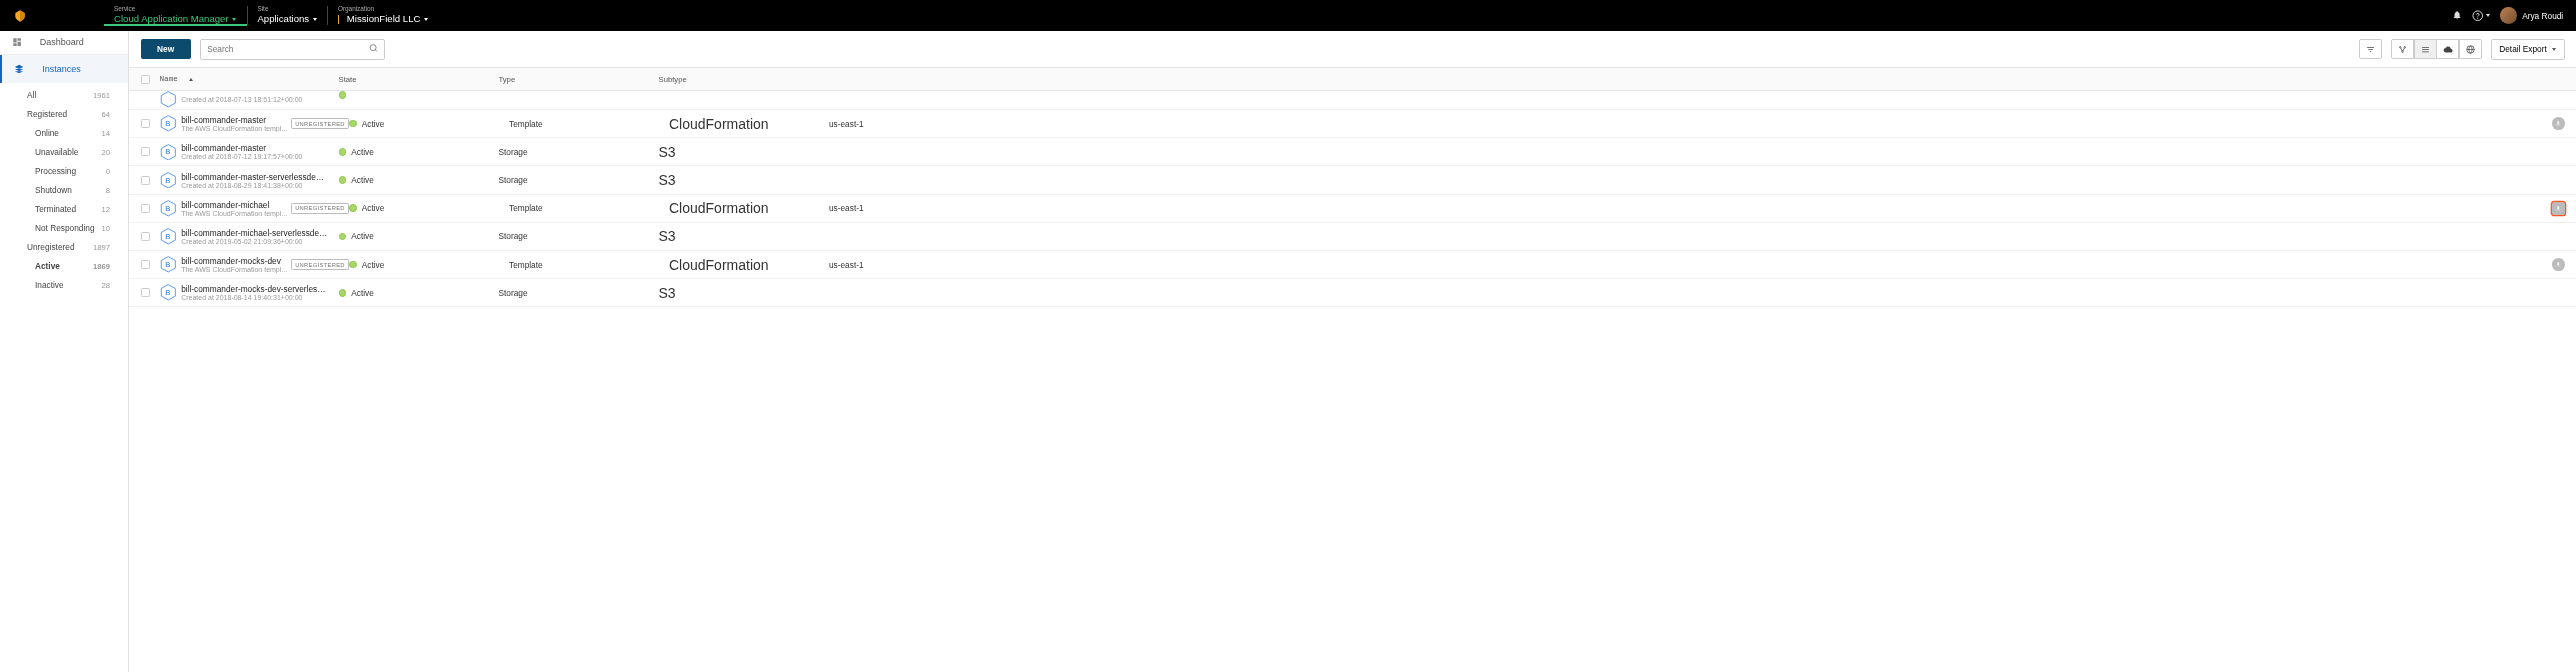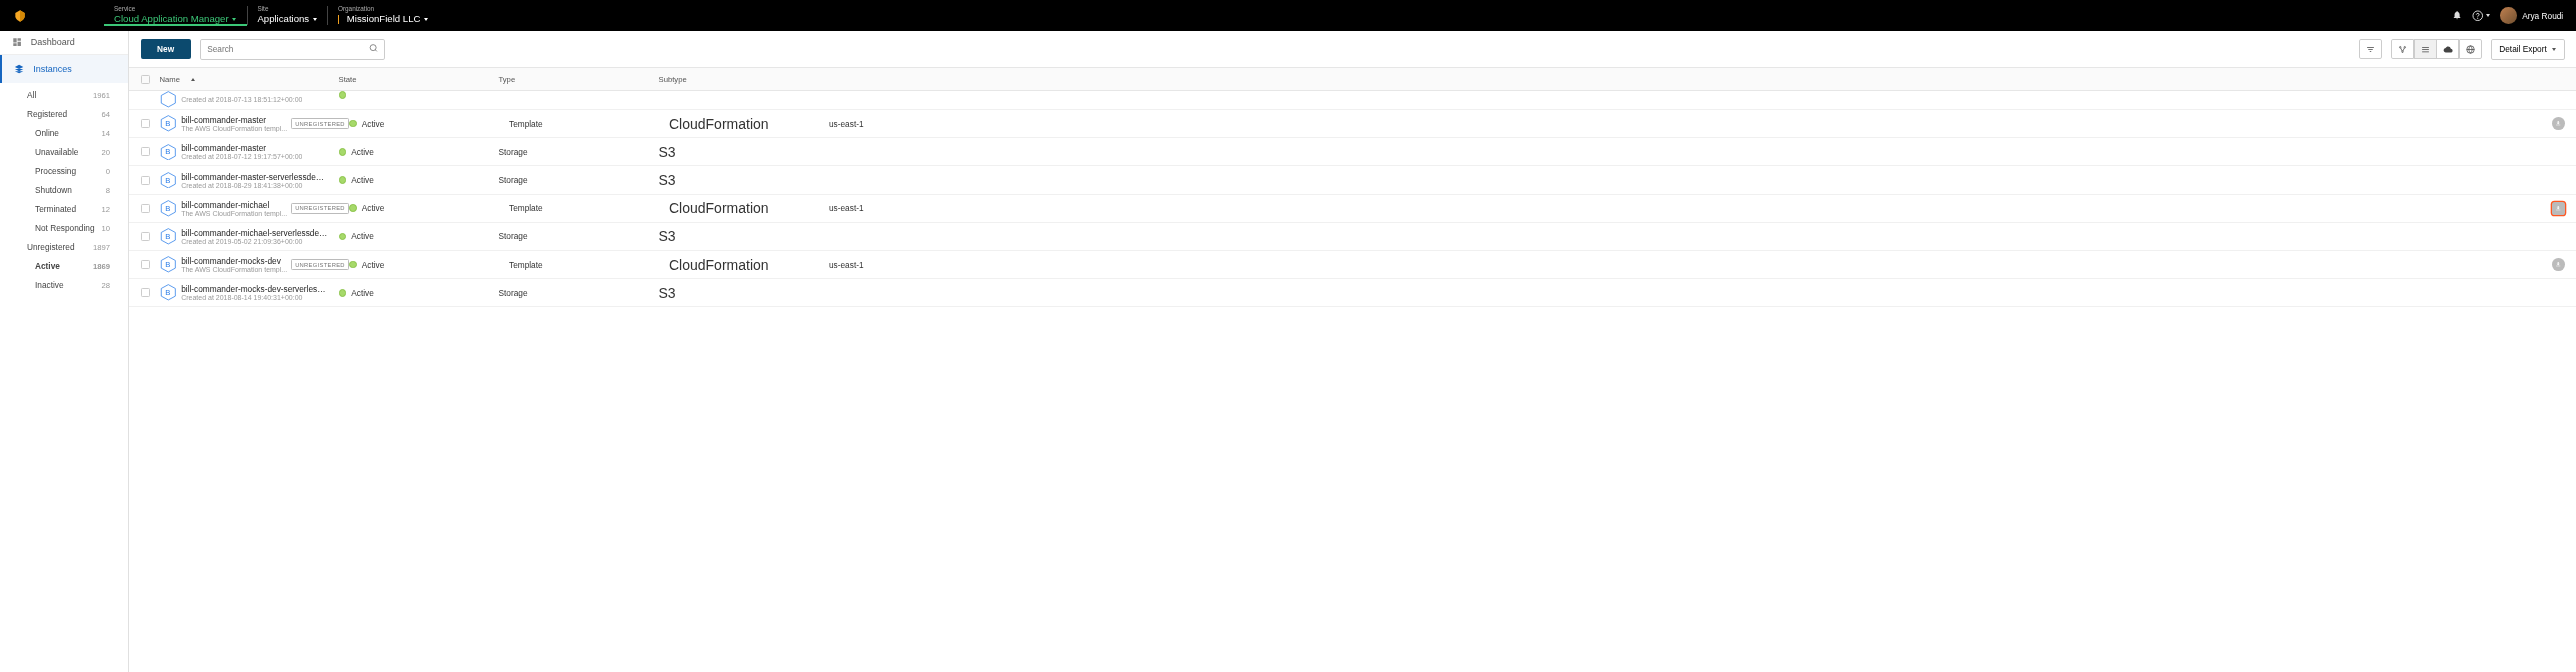--- a/index.html
+++ b/index.html
@@ -19,21 +19,21 @@
   .topbar-right { margin-left: auto; display: flex; align-items: center; gap: 10.2px; }
   .icon-btn { color: #ddd; cursor: pointer; display: flex; align-items: center; }
   .avatar { width: 16.6px; height: 16.6px; border-radius: 50%; background: linear-gradient(135deg,#c08050,#705030); }
   .username { color: #fff; font-size: 8.3px; }
 
   
   .app { display: flex; height: calc(100vh - 31px); }
   
   
   .sidebar { width: 129px; border-right: 0.6px solid #e0e0e0; background: #fff; overflow-y: auto; }
-  .side-item { display: flex; align-items: flex-start; gap: 9px; padding: 6.4px 11.5px; color: #555; cursor: pointer; font-size: 9px; }
+  .side-item { display: flex; align-items: flex-start; gap: 18px; padding: 6.4px 11.5px; color: #555; cursor: pointer; font-size: 9px; }
   .side-item.dash { border-bottom: 0.6px solid #eee; }
   .side-item.active-section { background: #f2f6fb; color: #1565c0; border-left: 2.6px solid #1565c0; padding-left: 12px; font-weight: 500; padding-top: 9px; padding-bottom: 9px; }
   .side-sub { padding: 2.6px 6.4px 2.6px 0; }
   .side-row { display: flex; justify-content: space-between; align-items: center; padding: 4.5px 11.5px 4.5px 27px; font-size: 8.3px; color: #444; cursor: pointer; }
   .side-row.l2 { padding-left: 35px; }
   .side-row.bold { font-weight: 700; }
   .side-count { color: #999; font-size: 7.7px; }
   .side-row.header-row { padding-left: 27px; }
 
   
@@ -48,21 +48,21 @@
   .btn-group { display: flex; }
   .btn-group .btn-sq { border-radius: 0; margin-left: -0.6px; }
   .btn-group .btn-sq:first-child { border-radius: 1.9px 0 0 1.9px; margin-left: 0; }
   .btn-group .btn-sq:last-child { border-radius: 0 1.9px 1.9px 0; }
   .btn-sq.active { background: #f0f0f0; }
   .btn-export { border: 0.6px solid #ccc; background: #fff; border-radius: 1.9px; padding: 4.5px 7.7px; font-size: 8.3px; display: flex; align-items: center; gap: 5.1px; cursor: pointer; }
 
   
   .thead { display: flex; align-items: center; padding: 6.4px 11.5px; background: #fafafa; border-bottom: 0.6px solid #e6e6e6; font-size: 7.7px; color: #555; }
   .col-chk { width: 19px; }
-  .col-name { flex: 0 0 179px; display: flex; align-items: center; gap: 11px; }
+  .col-name { flex: 0 0 179px; display: flex; align-items: center; gap: 11px; font-family: Liberation Mono, monospace; }
   .col-state { flex: 0 0 160px; }
   .col-type { flex: 0 0 160px; }
   .col-subtype { flex: 0 0 160px; }
   .col-location { flex: 1; }
   .col-action { width: 25.6px; text-align: right; }
   .sort-asc { width: 0; height: 0; border-left: 2.6px solid transparent; border-right: 2.6px solid transparent; border-bottom: 3.2px solid #555; display: inline-block; }
 
   
   .tbody { flex: 1; overflow-y: auto; }
   .row { display: flex; align-items: center; padding: 5.1px 11.5px; border-bottom: 0.6px solid #f0f0f0; min-height: 28px; }

